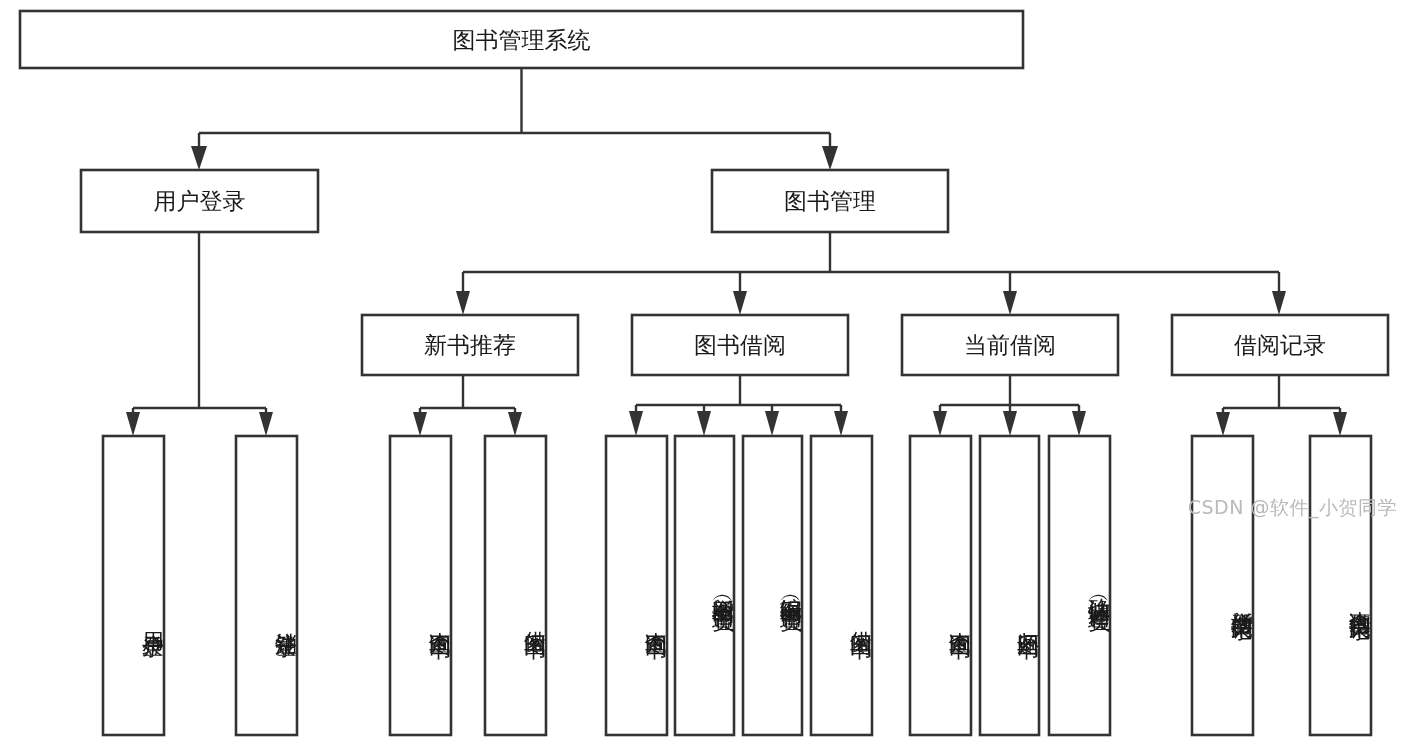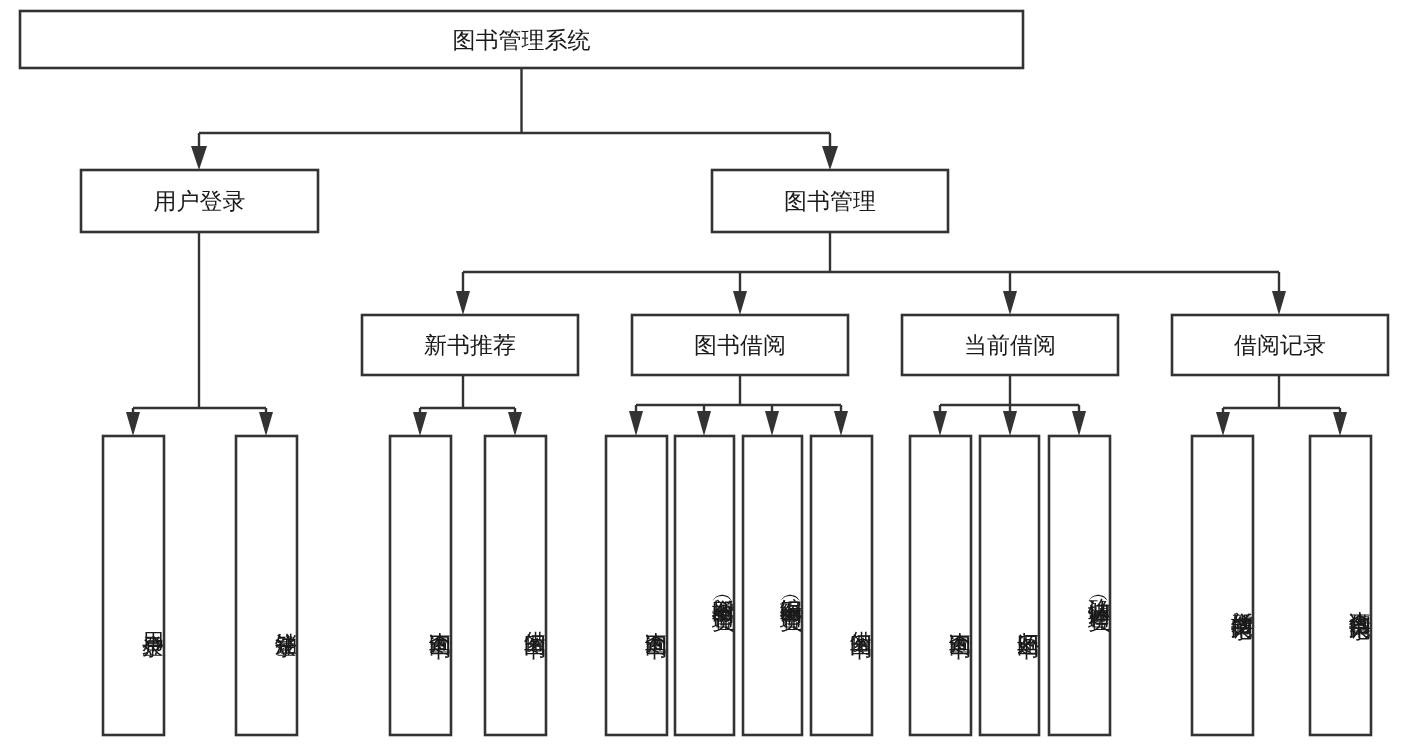--- a/index.html
+++ b/index.html
@@ -203,13 +203,14 @@
   <div class="vlabel" style="left:743px;top:444px;width:59px;height:290px;">编辑图书（管理员）</div>
   <div class="vlabel" style="left:811px;top:500px;width:61px;height:235px;">借阅图书</div>
 
   <div class="vlabel" style="left:910px;top:500px;width:61px;height:235px;">查询图书</div>
   <div class="vlabel" style="left:980px;top:500px;width:59px;height:235px;">归还图书</div>
   <div class="vlabel" style="left:1049px;top:444px;width:61px;height:290px;">确认归还（管理员）</div>
 
   <div class="vlabel" style="left:1192px;top:462px;width:61px;height:273px;">新增借阅记录</div>
   <div class="vlabel" style="left:1310px;top:462px;width:61px;height:273px;">查询借阅记录</div>
 
+  <div class="watermark">CSDN @软件_小贺同学</div>
 </div>
 
 </body></html>

